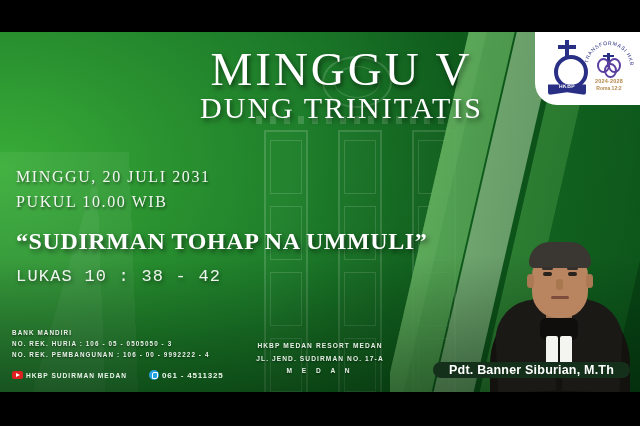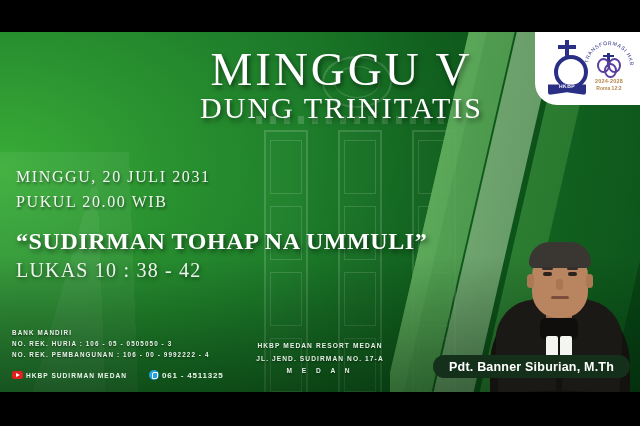--- a/index.html
+++ b/index.html
@@ -85,22 +85,22 @@
   .h2{font-family:"Liberation Serif",serif;font-size:30px;font-weight:normal;color:#fff;
       letter-spacing:2px;line-height:1;text-shadow:2px 3px 5px rgba(0,0,0,.55);}
 
   
   .sched{position:absolute;left:16px;top:133px;z-index:20;}
   .sched div{font-family:"Liberation Serif",serif;color:#f2f7f2;font-size:16px;
      letter-spacing:1.6px;line-height:1.55;text-shadow:1px 2px 3px rgba(0,0,0,.5);}
   .theme{position:absolute;left:16px;top:196px;z-index:20;}
   .theme .q{font-family:"Liberation Serif",serif;font-weight:bold;color:#ffffff;
      font-size:24px;letter-spacing:.6px;text-shadow:2px 3px 5px rgba(0,0,0,.55);white-space:nowrap;}
-  .theme .ref{font-family:Liberation Serif, serif;color:#eef5ee;font-size:20px;
-     letter-spacing:1.2px;margin-top:4px;text-shadow:1px 2px 4px rgba(0,0,0,.5);}
+  .theme .ref{font-family:Liberation Mono, monospace;color:#eef5ee;font-size:17px;
+     letter-spacing:1.2px;margin-top:12px;text-shadow:1px 2px 4px rgba(0,0,0,.5);}
 
   
   .pastor{position:absolute;right:6px;bottom:0;width:150px;height:205px;z-index:22;}
   .p-shoulders{position:absolute;left:6px;bottom:0;width:140px;height:98px;background:#14120f;
      border-radius:70px 70px 0 0;}
   .p-robeL{position:absolute;left:12px;bottom:0;width:58px;height:92px;background:#1b1916;
      border-radius:40px 10px 0 0;transform:rotate(-3deg);}
   .p-robeR{position:absolute;right:12px;bottom:0;width:58px;height:92px;background:#1b1916;
      border-radius:10px 40px 0 0;transform:rotate(3deg);}
   .p-collar{position:absolute;left:56px;bottom:52px;width:38px;height:22px;background:#0f0e0c;border-radius:6px;}
@@ -114,21 +114,21 @@
   .p-eyeL{position:absolute;left:59px;bottom:116px;width:9px;height:4px;background:#2a231d;border-radius:2px;}
   .p-eyeR{position:absolute;left:84px;bottom:116px;width:9px;height:4px;background:#2a231d;border-radius:2px;}
   .p-browL{position:absolute;left:58px;bottom:122px;width:11px;height:3px;background:#34302b;border-radius:2px;}
   .p-browR{position:absolute;left:83px;bottom:122px;width:11px;height:3px;background:#34302b;border-radius:2px;}
   .p-nose{position:absolute;left:72px;bottom:102px;width:7px;height:11px;background:#a8774f;border-radius:3px;}
   .p-mouth{position:absolute;left:67px;bottom:93px;width:18px;height:3px;background:#7e4c3b;border-radius:2px;}
   .p-earL{position:absolute;left:43px;bottom:104px;width:7px;height:14px;background:#ab7a55;border-radius:4px;}
   .p-earR{position:absolute;left:102px;bottom:104px;width:7px;height:14px;background:#ab7a55;border-radius:4px;}
 
   
-  .namepill{position:absolute;right:10px;bottom:14px;height:23px;z-index:26;
+  .namepill{position:absolute;right:10px;bottom:14px;height:16px;z-index:26;
      background:#15301a;border-radius:13px;padding:0 16px;display:flex;align-items:center;}
   .namepill span{color:#fff;font-size:12.5px;font-weight:bold;letter-spacing:.2px;white-space:nowrap;}
 
   
   .bank{position:absolute;left:12px;bottom:12px;z-index:25;}
   .bank .t{color:#eaf4ea;font-size:6.3px;font-weight:bold;letter-spacing:1.1px;line-height:1.75;
      text-shadow:0 1px 2px rgba(0,0,0,.55);white-space:nowrap;}
   .bank .row{display:flex;align-items:center;gap:22px;margin-top:10px;}
   .bank .chip{display:flex;align-items:center;gap:3px;}
   .bank .lbl{color:#eaf4ea;font-size:6.6px;font-weight:bold;letter-spacing:1px;white-space:nowrap;}
@@ -225,21 +225,21 @@
       </div>
     </div>
 
     <div class="head">
       <div class="h1">MINGGU V</div>
       <div class="h2">DUNG TRINITATIS</div>
     </div>
 
     <div class="sched">
       <div>MINGGU, 20 JULI 2031</div>
-      <div>PUKUL 20.00 WIB</div>
+      <div>PUKUL 10.00 WIB</div>
     </div>
 
     <div class="theme">
       <div class="q">“SUDIRMAN TOHAP NA UMMULI”</div>
       <div class="ref">LUKAS 10 : 38 - 42</div>
     </div>
 
     <div class="pastor">
       <div class="p-shoulders"></div>
       <div class="p-robeL"></div>

